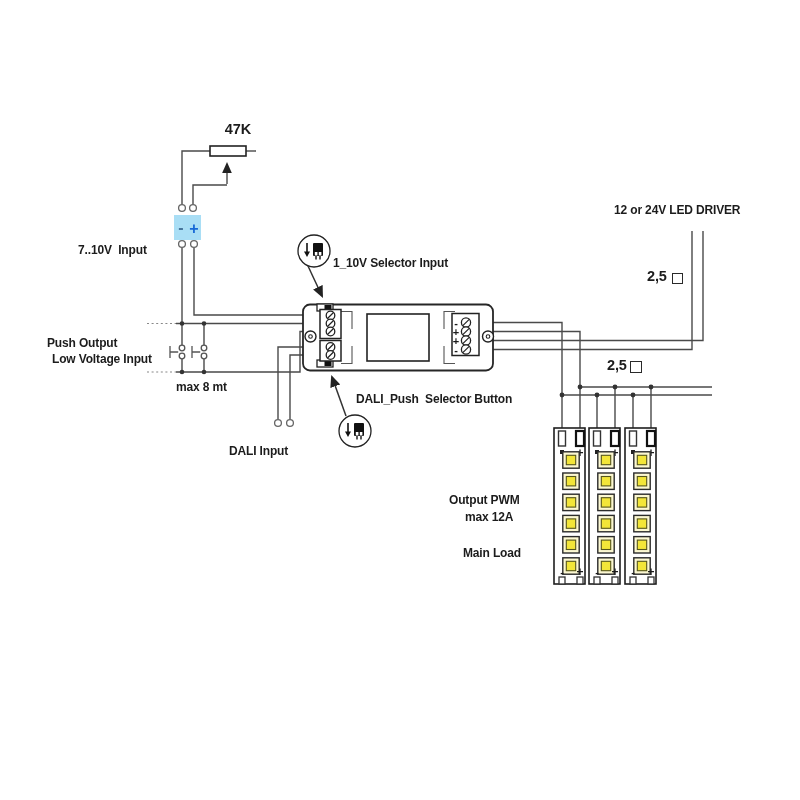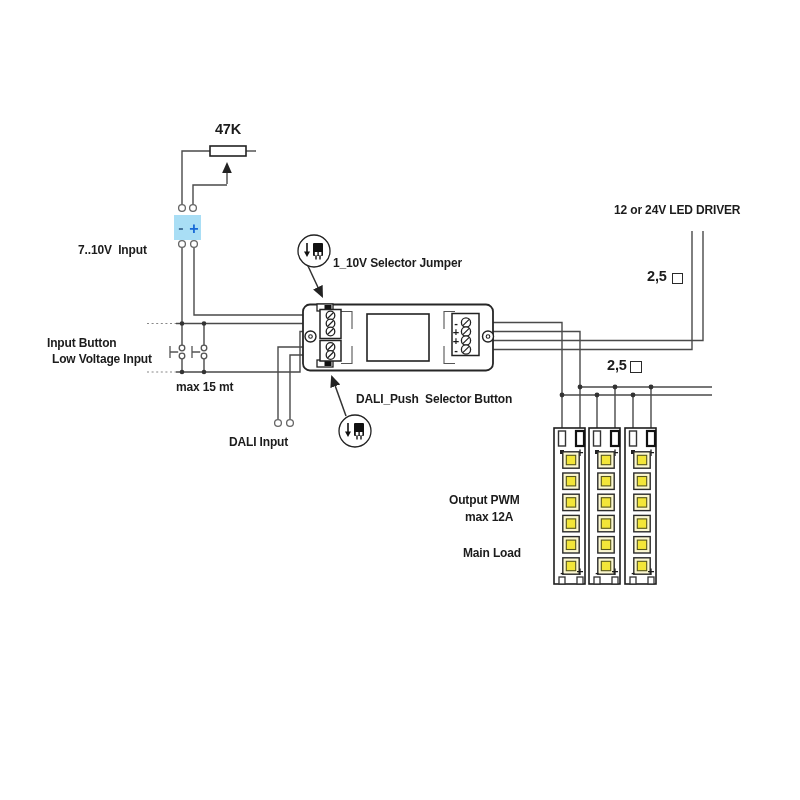--- a/index.html
+++ b/index.html
@@ -1,20 +1,20 @@
 <!DOCTYPE html>
 <html><head>
 <meta charset="utf-8">
 <style>
   html,body{margin:0;padding:0}
   body{width:800px;height:800px;background:#fff;position:relative;overflow:hidden;
        font-family:"Liberation Sans",sans-serif}
   .lbl{position:absolute;font-weight:bold;color:#1c1c1c;font-size:12px;
        white-space:pre;letter-spacing:-0.15px;line-height:1.1}
-  .lbl.center{text-align:center}
+  .lbl.center{text-align:right}
   .sq{position:absolute;border:1.6px solid #2a2a2a;background:#fff}
   #diagram{position:absolute;left:0;top:0}
   text{font-family:"Liberation Sans",sans-serif;font-weight:bold;fill:#1a1a1a}
   .pol{font-size:11px;text-anchor:middle}
   .pmark{font-size:12px;text-anchor:middle}
   .bmark{font-size:11px;text-anchor:middle}
   .minusblue{font-size:16px;text-anchor:middle;fill:#47759c}
   .plusblue{font-size:16px;text-anchor:middle;fill:#1668d6}
 </style>
 </head>
@@ -208,25 +208,25 @@
     <line x1="346" y1="416" x2="332" y2="377" stroke="#333" stroke-width="1.5" marker-end="url(#ah)"></line>
   </g>
 
   <use href="#strip" x="554" y="428"></use>
   <use href="#strip" x="589" y="428"></use>
   <use href="#strip" x="625" y="428"></use>
 </svg>
 
 <div class="lbl center" style="left:205px;top:122px;width:46px;font-size:14.5px">47K</div>
 <div class="lbl" style="left:78px;top:244px">7..10V  Input</div>
-<div class="lbl" style="left:47px;top:337px">Input Button</div>
+<div class="lbl" style="left:47px;top:337px">Push Output</div>
 <div class="lbl" style="left:52px;top:353px">Low Voltage Input</div>
-<div class="lbl" style="left:176px;top:381px">max 15 mt</div>
-<div class="lbl" style="left:229px;top:436px">DALI Input</div>
-<div class="lbl" style="left:333px;top:257px">1_10V Selector Jumper</div>
+<div class="lbl" style="left:176px;top:381px">max 8 mt</div>
+<div class="lbl" style="left:229px;top:445px">DALI Input</div>
+<div class="lbl" style="left:333px;top:257px">1_10V Selector Input</div>
 <div class="lbl" style="left:356px;top:393px">DALI_Push  Selector Button</div>
 <div class="lbl" style="left:614px;top:204px">12 or 24V LED DRIVER</div>
 
 <div class="lbl" style="left:647px;top:269px;font-size:14.5px">2,5</div>
 <div class="sq" style="left:672px;top:273px;width:9px;height:9px"></div>
 
 <div class="lbl" style="left:607px;top:358px;font-size:14.5px">2,5</div>
 <div class="sq" style="left:630px;top:361px;width:10px;height:10px"></div>
 
 <div class="lbl" style="left:449px;top:494px">Output PWM</div>

